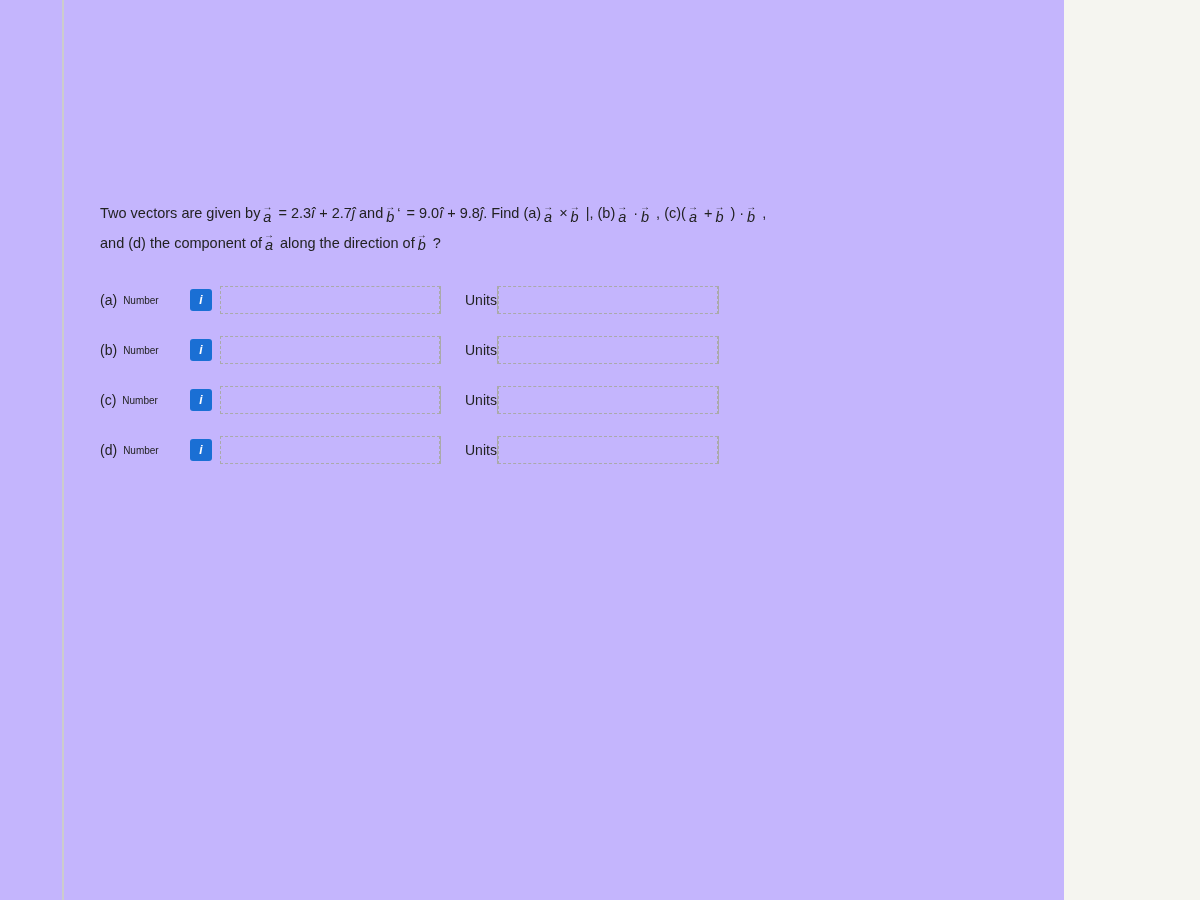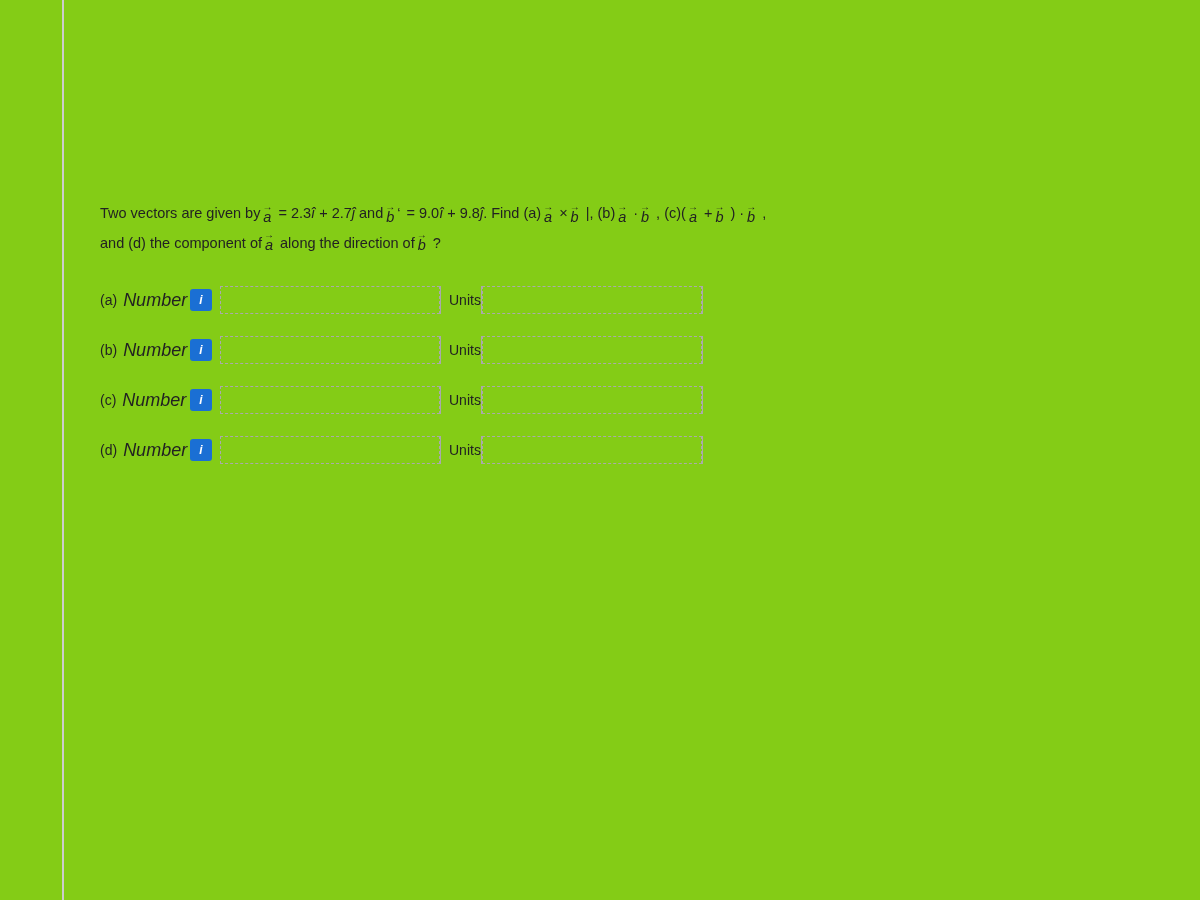--- a/index.html
+++ b/index.html
@@ -12,23 +12,23 @@
       width: 1200px;
       height: 900px;
       background-color: #f5f5f0;
       font-family: Arial, sans-serif;
       font-size: 14px;
       color: #222;
       overflow: hidden;
     }
 
     .page-container {
-      width: 1200px;
+      width: 1064px;
       height: 900px;
-      background: #84cc16;
+      background: #c4b5fd;
       position: relative;
     }
 
     
     .left-border {
       position: absolute;
       left: 62px;
       top: 0;
       width: 2px;
       height: 100%;
@@ -84,22 +84,21 @@
       align-items: center;
       gap: 6px;
     }
 
     .part-letter {
       font-size: 14px;
       font-weight: normal;
     }
 
     .number-label {
-      font-size: 18px;
-      font-style: italic;
+      font-size: 10px;
     }
 
     .info-btn {
       background-color: #1a6fd4;
       color: white;
       border: none;
       width: 22px;
       height: 22px;
       border-radius: 3px;
       font-size: 12px;
@@ -118,21 +117,21 @@
       border: 1px dashed #aaa;
       background: transparent;
       font-size: 14px;
       padding: 0 4px;
       outline: none;
       margin-left: 8px;
     }
 
     .units-label {
       font-size: 14px;
-      margin-left: 8px;
+      margin-left: 24px;
       margin-right: 0px;
     }
 
     .units-input {
       width: 220px;
       height: 28px;
       border: 1px dashed #aaa;
       background: transparent;
       font-size: 14px;
       padding: 0 4px;

